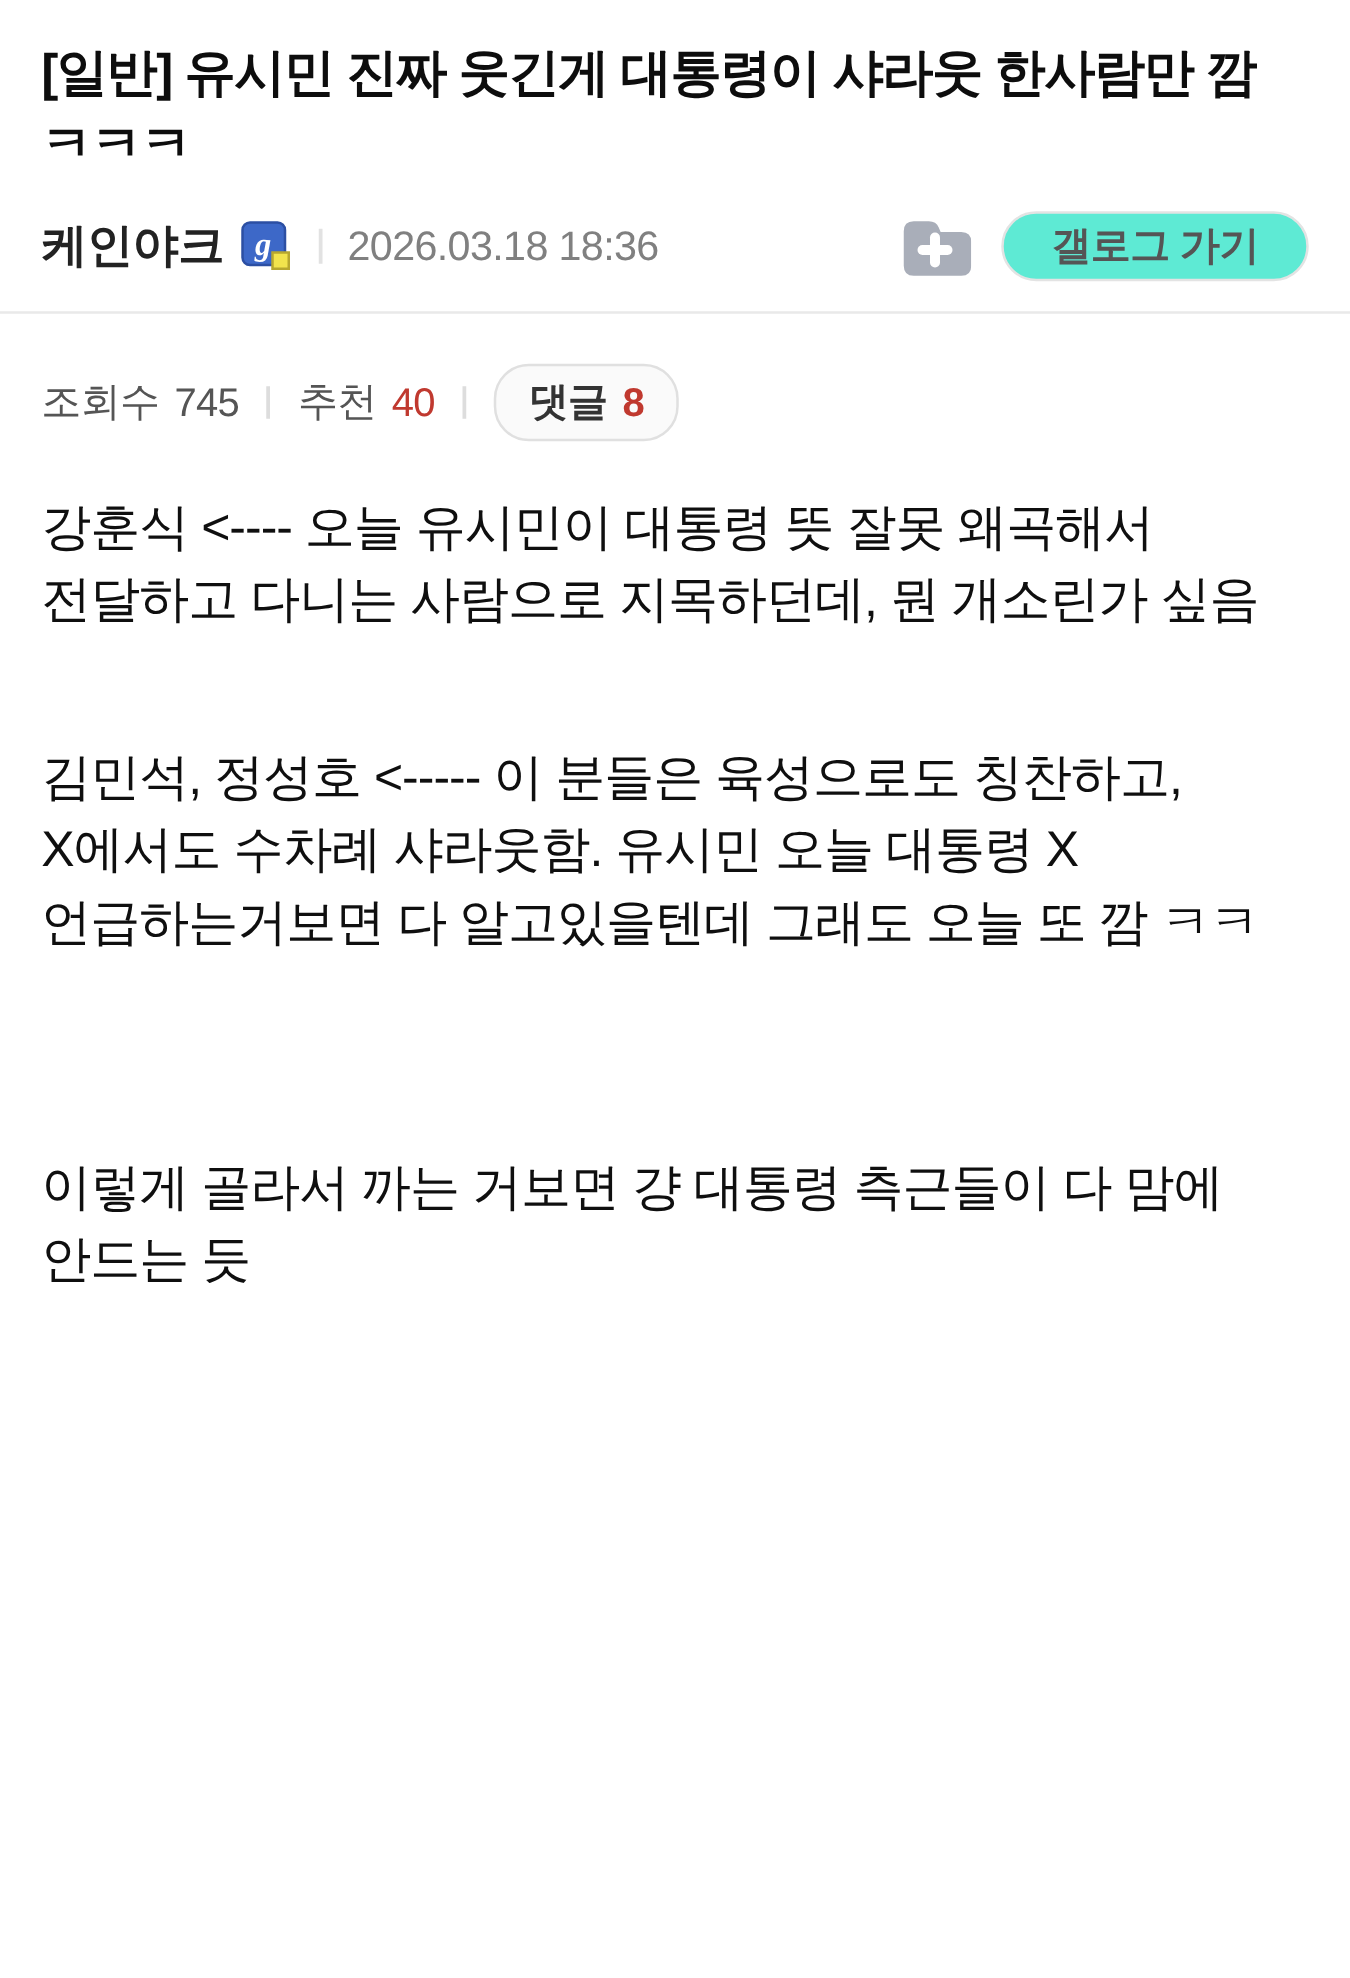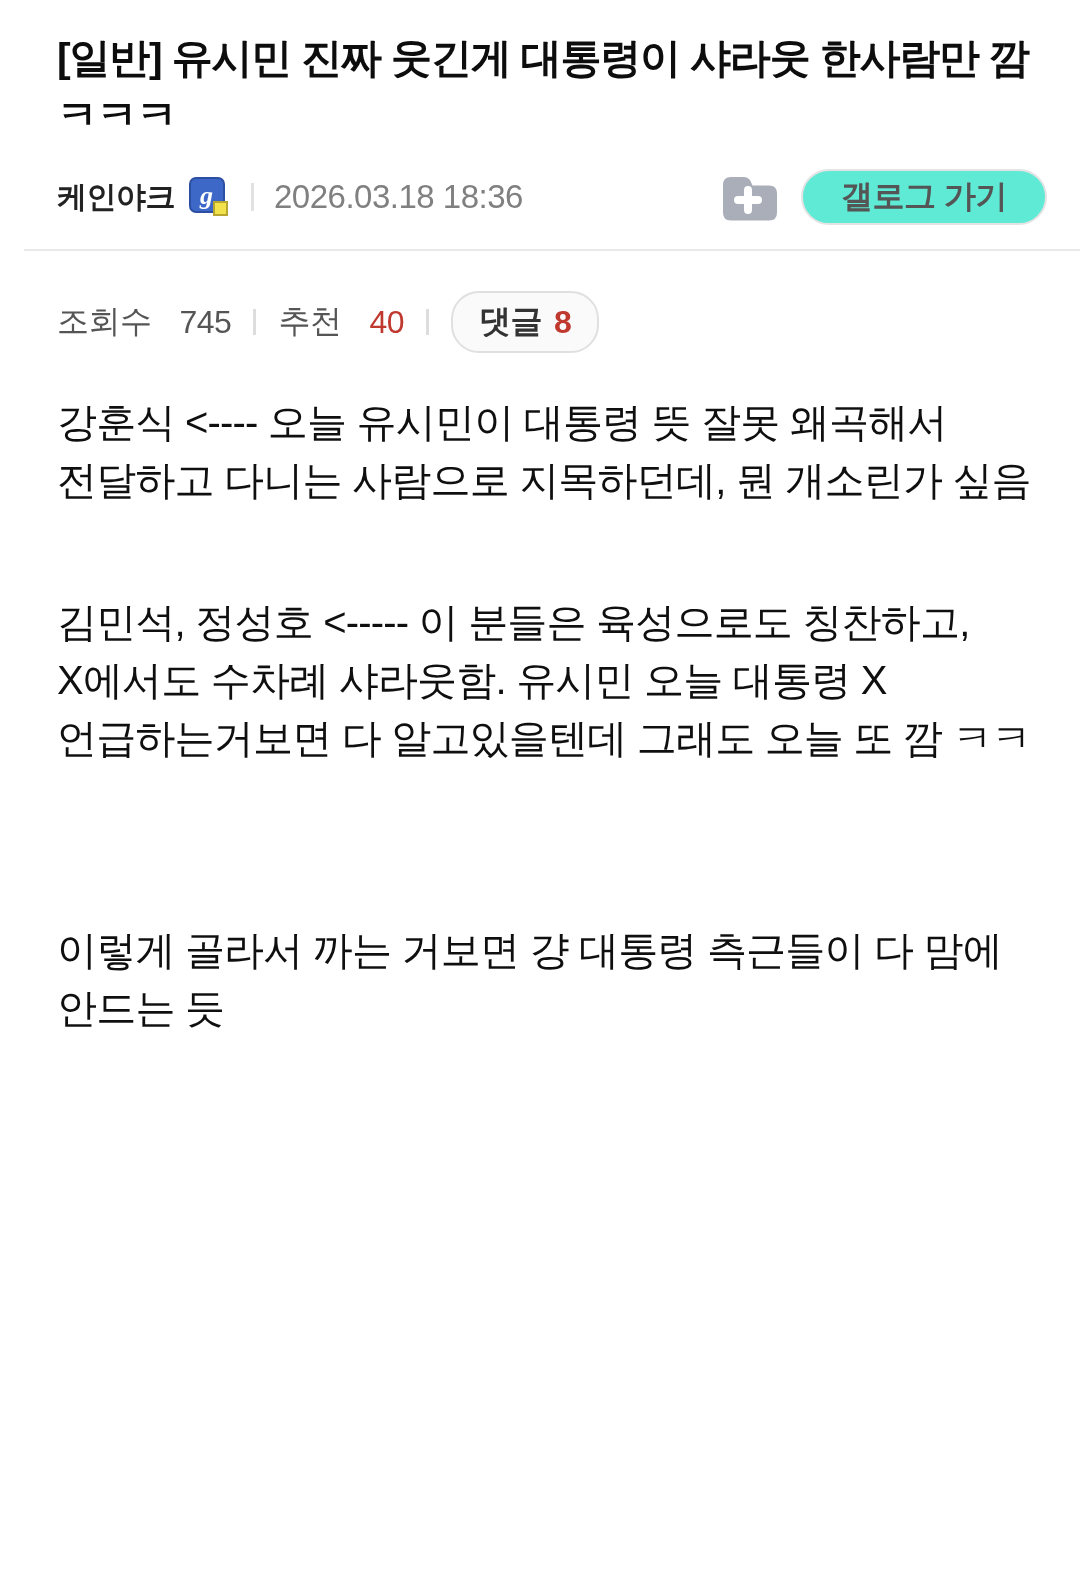--- a/index.html
+++ b/index.html
@@ -1,47 +1,47 @@
 <!DOCTYPE html>
 <html><head>
 <meta charset="utf-8">
 <style>
   * { margin:0; padding:0; box-sizing:border-box; }
   html,body { background:#ffffff; }
   .page {
     width:1080px; height:1582px; margin:0 auto; background:#fff;
     font-family:"Liberation Sans","DejaVu Sans",sans-serif;
-    color:#111; overflow:hidden; position:relative;padding-left:24px;
+    color:#111; overflow:hidden; position:relative;
   }
   .header { padding:30px 33px 0 33px; }
   .post-title {
     font-size:41px; font-weight:800; color:#0d0d0d;
     line-height:1.38; letter-spacing:-1.2px; word-break:keep-all;
   }
   .meta-row { display:flex; align-items:center; margin-top:26px; height:56px; }
-  .author-name { font-size:30px; font-weight:600; color:#222; letter-spacing:-0.5px;font-family:Liberation Serif, serif; }
+  .author-name { font-size:37px; font-weight:600; color:#222; letter-spacing:-0.5px;font-family:Liberation Serif, serif; }
   .gallog-icon { width:44px; height:44px; margin-left:12px; flex:0 0 auto; }
   .meta-sep {
     width:3px; height:28px; background:#e2e2e2; margin:0 20px; flex:0 0 auto;
   }
   .post-date { font-size:33px; color:#808080; letter-spacing:-0.5px; }
   .meta-right { margin-left:auto; display:flex; align-items:center; gap:24px; }
   .folder-add-btn { width:58px; height:48px; border:none; background:transparent; cursor:pointer; padding:0; }
   .gallog-go-btn {
     height:56px; padding:0 38px; background:#5eead4;
     border:2px solid #e3e3e3; border-radius:30px;
     font-family:inherit; font-size:32px; font-weight:700; color:#555;
     letter-spacing:-0.5px; cursor:pointer; display:flex; align-items:center;
   }
   .divider { width:1080px; height:2px; background:#e9e9e9; margin-top:24px; }
   .stats-row {
     display:flex; align-items:center; padding:0 33px; margin-top:40px;
     font-size:32px; color:#555; letter-spacing:-0.5px;
   }
-  .stat-group { display:flex; align-items:center; gap:28px; }
+  .stat-group { display:flex; align-items:center; gap:12px; }
   .stat-sep { width:3px; height:26px; background:#ddd; margin:0 22px; }
   .stat-red { color:#c0392f; }
   .comment-pill {
     display:flex; align-items:center; gap:12px;
     border:2px solid #e0e0e0; background:#fafafa;
     border-radius:28px; padding:7px 26px; cursor:pointer;font-weight:bold;
   }
   .comment-pill .label { color:#333; }
   .post-body { padding:0 33px; margin-top:40px; }
   .post-body p {

